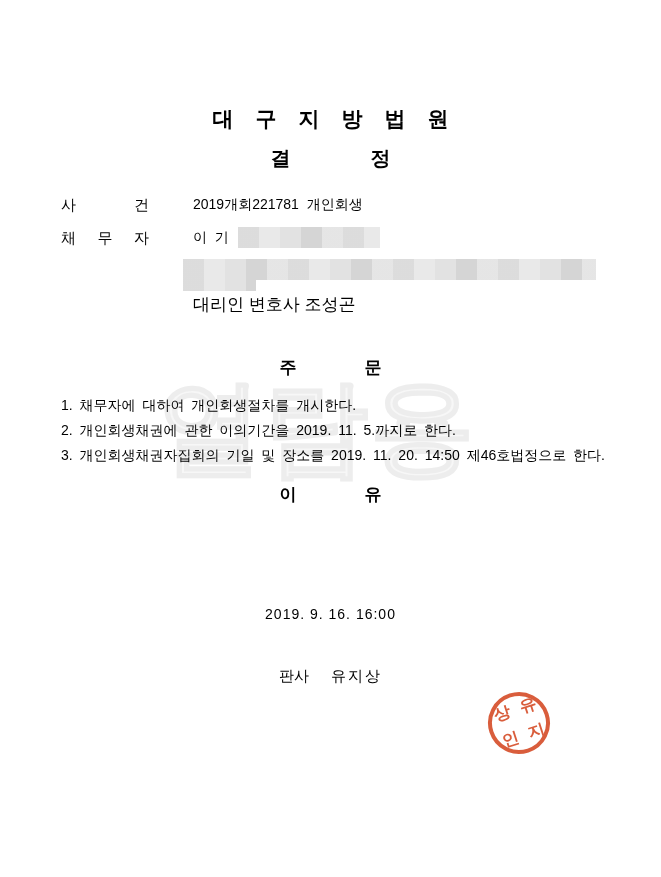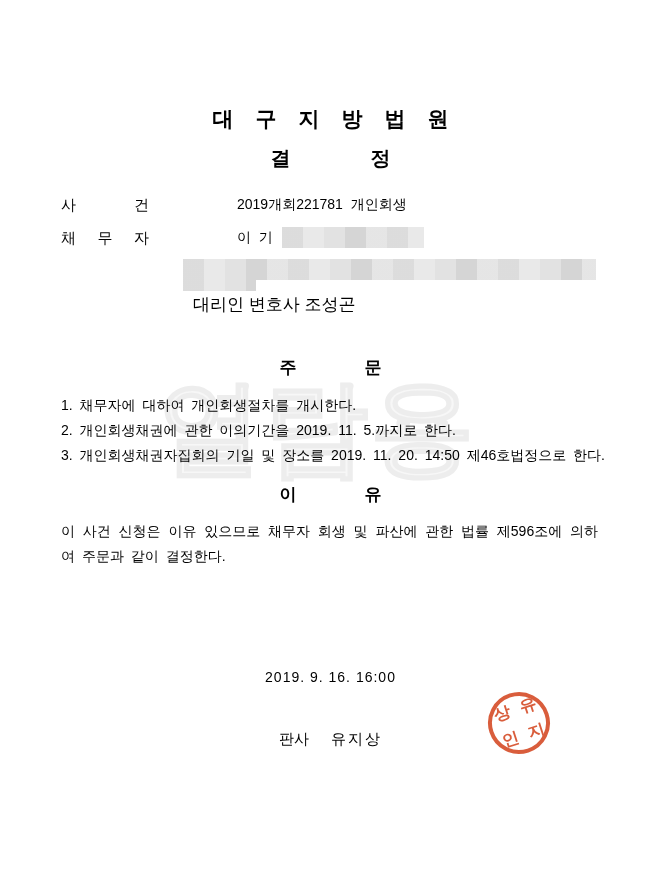--- a/index.html
+++ b/index.html
@@ -40,21 +40,21 @@
   .doc-title {
     margin-top: 15px;
     text-align: center;
     font-size: 20px;
     font-weight: bold;
     line-height: 24px;
   }
   .doc-title .spread2w { letter-spacing: 80px; margin-right: -80px; }
 
   .case-section { margin-top: 26px; font-size: 15px; }
-  .case-row { display: flex; line-height: 17px; margin-bottom: 16px; gap: 44px; }
+  .case-row { display: flex; line-height: 17px; margin-bottom: 16px; }
   .col-label {
     width: 88px;
     margin-right: 44px;
     text-align: justify;
     text-align-last: justify;
     flex: none;
   }
   .col-value { white-space: pre; font-size: 14px; }
   .debtor-value { display: flex; align-items: flex-start; }
 
@@ -186,21 +186,20 @@
     <ul class="order-list">
       <li>1. 채무자에 대하여 개인회생절차를 개시한다.</li>
       <li>2. 개인회생채권에 관한 이의기간을 2019. 11. 5.까지로 한다.</li>
       <li>3. 개인회생채권자집회의 기일 및 장소를 2019. 11. 20. 14:50 제46호법정으로 한다.</li>
     </ul>
 
     <div class="section-heading heading-reason">
       <span class="spread2">이유</span>
     </div>
 
-    <div class="reason-body">이 사건 신청은 이유 있으므로 채무자 회생 및 파산에 관한 법률 제596조에 의하여 주문과 같이 결정한다.</div>
 
     <div class="date-line">2019. 9. 16. 16:00</div>
 
     <div class="judge-row">
       <span>판사</span>
       <span class="judge-name">유지상</span>
     </div>
 
   </div>
 

